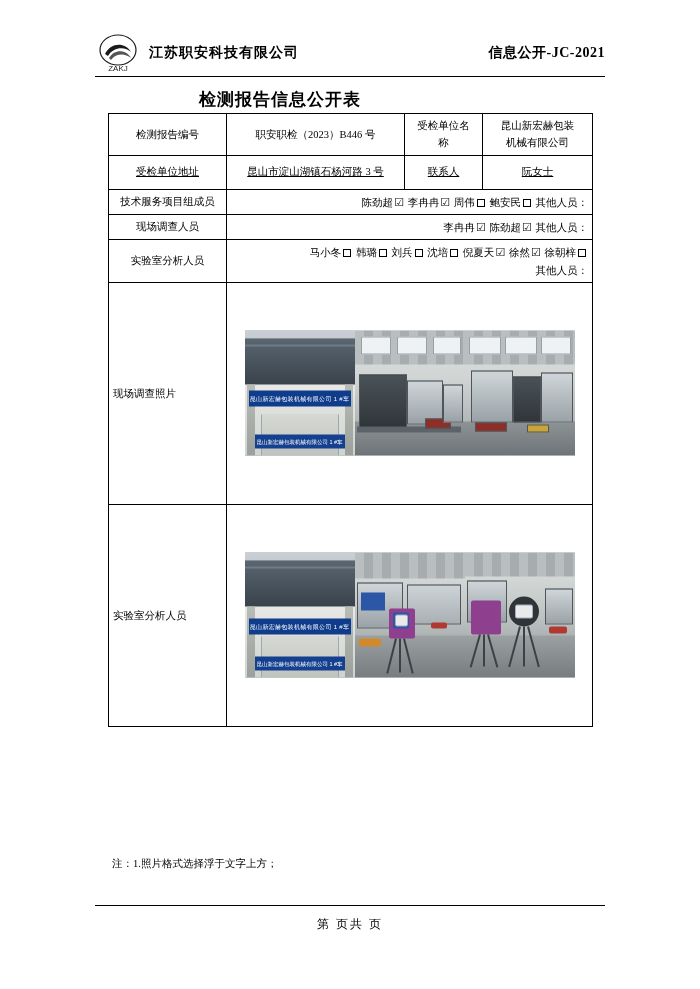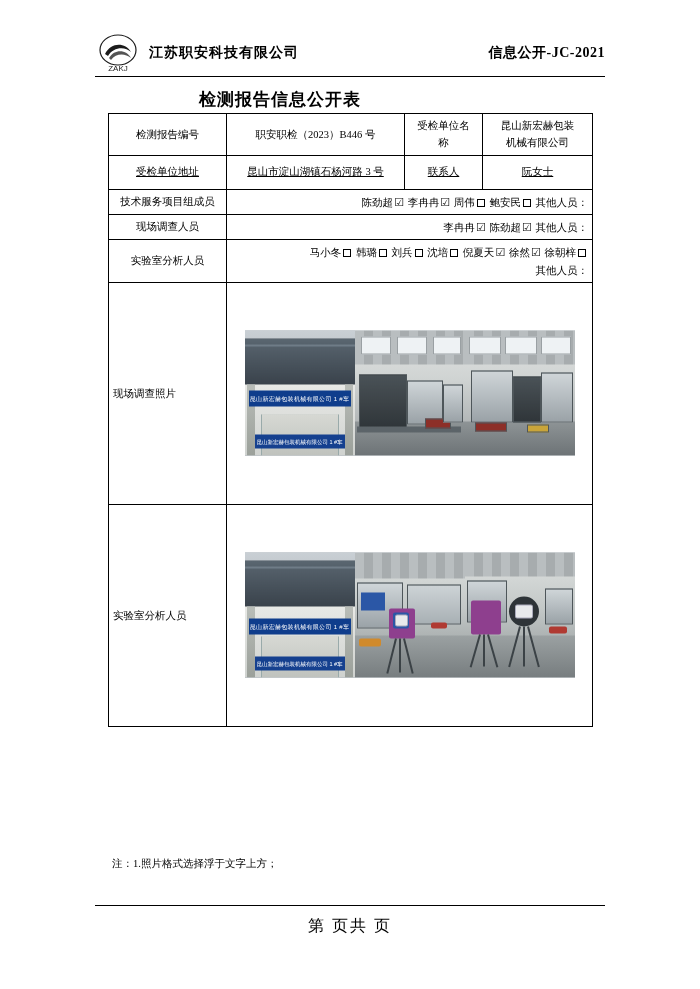--- a/index.html
+++ b/index.html
@@ -201,21 +201,21 @@
     top: 905px;
     width: 510px;
     border-top: 1.2px solid #000;
   }
   .footer {
     position: absolute;
     left: 0;
     top: 916px;
     width: 700px;
     text-align: center;
-    font-size: 16px;
+    font-size: 12px;
     letter-spacing: 2px;
   }
 </style>
 </head>
 <body>
 
 <div class="page">
 
   <div class="header">
     <div class="header-left">

